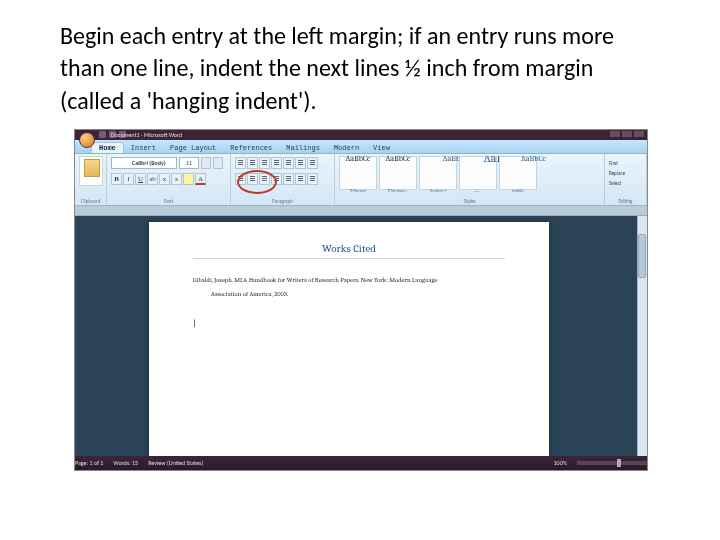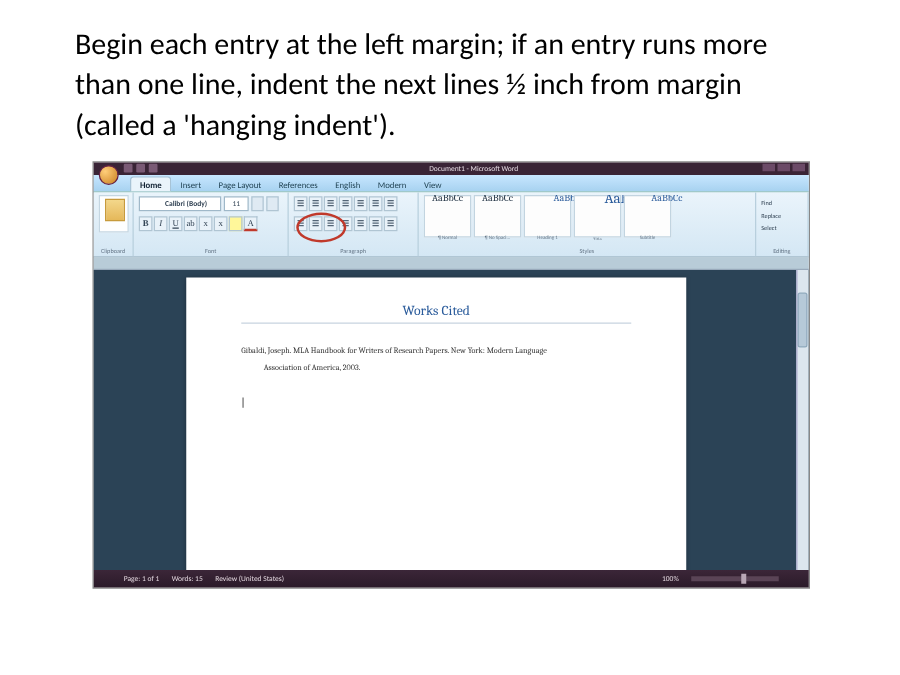--- a/index.html
+++ b/index.html
@@ -7,26 +7,26 @@
 
   .instruction-text { padding: 20px 60px 12px 60px; font-size: 24px; line-height: 1.35; color: #000; }
 
   .word-window { margin: 0 72px 18px 74px; border: 1px solid #888; background: #fff; }
 
   
   .titlebar { height: 10px; background: linear-gradient(#3a2436, #3a2436); position: relative; }
   .titlebar .office-btn { position: absolute; left: 4px; top: 2px; width: 16px; height: 16px; border-radius: 50%; background: radial-gradient(circle at 30% 30%, #ffce7a, #c97f1f); border: 1px solid #624; z-index: 3; }
   .titlebar .qat { position: absolute; left: 24px; top: 1px; height: 7px; display: flex; gap: 3px; }
   .titlebar .qat span { width: 7px; height: 7px; background: #7a5a75; border-radius: 1px; display: inline-block; }
-  .titlebar .title-center { color: #e6dce4; font-size: 6px; position: absolute; left: 0; right: 0; text-align: center; top: 1px; padding-left: 36px; }
+  .titlebar .title-center { color: #e6dce4; font-size: 6px; position: absolute; left: 0; right: 0; top: 1px; padding-left: 36px; }
   .titlebar .win-controls { position: absolute; right: 3px; top: 1px; display: flex; gap: 2px; }
   .titlebar .win-controls span { width: 10px; height: 6px; background: #6b4a67; display: inline-block; }
 
   
-  .tabs-row { height: 14px; background: linear-gradient(#c7e6ff, #a7d2f0); border-bottom: 1px solid #8bb; display: flex; align-items: flex-end; padding-left: 29px; font-size: 7px; color: #245; }
+  .tabs-row { height: 14px; background: linear-gradient(#c7e6ff, #a7d2f0); border-bottom: 1px solid #8bb; display: flex; align-items: flex-end; padding-left: 16px; font-size: 7px; color: #245; font-family: Liberation Mono, monospace; }
   .tabs-row .tab { padding: 1px 7px 1px 7px; }
   .tabs-row .tab.active { background: #eaf4fb; border-top-left-radius: 3px; border-top-right-radius: 3px; border: 1px solid #a7c3d6; border-bottom: none; font-weight: bold; color: #123; }
 
   
   .ribbon { height: 52px; background: linear-gradient(#eaf4fb, #d4e7f4); border-bottom: 1px solid #99b5c6; display: flex; font-size: 6px; color: #345; position: relative; }
   .ribbon-group { border-right: 1px solid #b8cfdd; padding: 2px 4px 1px 4px; display: flex; flex-direction: column; justify-content: space-between; }
   .ribbon-group .group-label { text-align: center; color: #678; font-size: 5px; padding-top: 1px; }
   .clipboard-group { width: 32px; }
   .paste-btn { width: 24px; height: 30px; background: #fefefe; border: 1px solid #c4d6e2; margin: 0 auto; position: relative; }
   .paste-btn::before { content: ""; position: absolute; left: 4px; top: 2px; width: 14px; height: 16px; background: linear-gradient(#f3d78b,#e5b85a); border: 1px solid #c79a3b; }
@@ -63,21 +63,21 @@
   
   .doc-area { height: 240px; background: #2b4356; position: relative; overflow: hidden; }
   .page { position: absolute; left: 74px; top: 6px; width: 400px; height: 280px; background: #fff; box-shadow: 0 0 4px rgba(0,0,0,.4); padding: 20px 44px 10px 44px; }
   .wc-title { text-align: center; font-family: Cambria, serif; color: #2a5b9b; font-size: 11px; border-bottom: 1px solid #c8d4df; padding-bottom: 3px; margin-bottom: 14px; }
   .citation { font-family: Cambria, serif; font-size: 6.5px; color: #333; line-height: 2.2; text-indent: -18px; padding-left: 18px; }
   .cursor-line { font-family: Cambria, serif; font-size: 9px; margin-top: 16px; }
   .scroll-v { position: absolute; right: 0; top: 0; bottom: 0; width: 10px; background: #dce6ee; border-left: 1px solid #aac; }
   .scroll-thumb { position: absolute; right: 1px; top: 18px; width: 8px; height: 44px; background: #b6c9d8; border: 1px solid #8fa9bc; border-radius: 2px; }
 
   
-  .statusbar { height: 14px; background: linear-gradient(#3b2638,#2b1a29); display: flex; align-items: center; font-size: 6px; color: #e2d6de; padding: 0 24px; gap: 10px; }
+  .statusbar { height: 14px; background: linear-gradient(#3b2638,#2b1a29); display: flex; align-items: center; font-size: 6px; color: #e2d6de; padding: 0 0; gap: 10px; }
   .statusbar .spacer { flex: 1; }
   .statusbar .zoom-track { width: 70px; height: 4px; background: #5a4456; position: relative; }
   .statusbar .zoom-thumb { position: absolute; left: 40px; top: -2px; width: 4px; height: 8px; background: #b9a7b5; }
 </style>
 </head>
 <body>
 
 <div class="instruction-text">Begin each entry at the left margin; if an entry runs more than one line, indent the next lines ½ inch from margin (called a 'hanging indent').</div>
 
 <div class="word-window">
@@ -95,21 +95,21 @@
       <span></span>
       <span></span>
     </div>
   </div>
 
   <div class="tabs-row">
     <div class="tab active">Home</div>
     <div class="tab">Insert</div>
     <div class="tab">Page Layout</div>
     <div class="tab">References</div>
-    <div class="tab">English</div>
+    <div class="tab">Mailings</div>
     <div class="tab">Modern</div>
     <div class="tab">View</div>
   </div>
 
   <div class="ribbon">
 
     <div class="ribbon-group clipboard-group">
       <div class="paste-btn"></div>
       <div class="group-label">Clipboard</div>
     </div>

